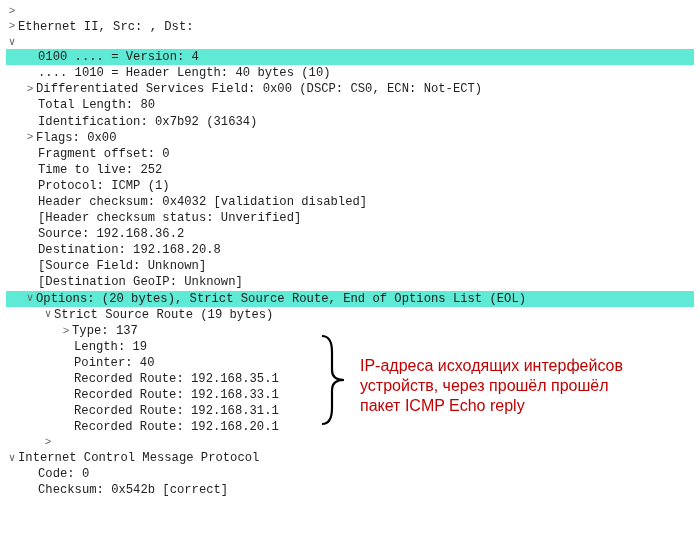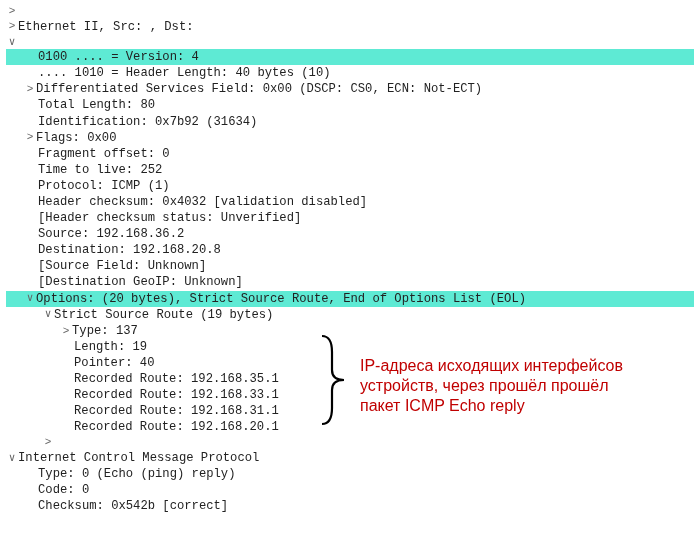--- a/index.html
+++ b/index.html
@@ -178,24 +178,20 @@
     <span class="pad" style="width:36px"></span>
     <span class="toggle">&gt;</span>
   </div>
 
   <div class="row">
     <span class="toggle">∨</span>
     <span>Internet Control Message Protocol</span>
   </div>
   <div class="row">
     <span class="pad" style="width:32px"></span>
-    <span>Type: 0 (Echo (ping) reply)</span>
-  </div>
-  <div class="row">
-    <span class="pad" style="width:32px"></span>
     <span>Code: 0</span>
   </div>
   <div class="row">
     <span class="pad" style="width:32px"></span>
     <span>Checksum: 0x542b [correct]</span>
   </div>
 
 </div>
 
 <div class="annotation">

